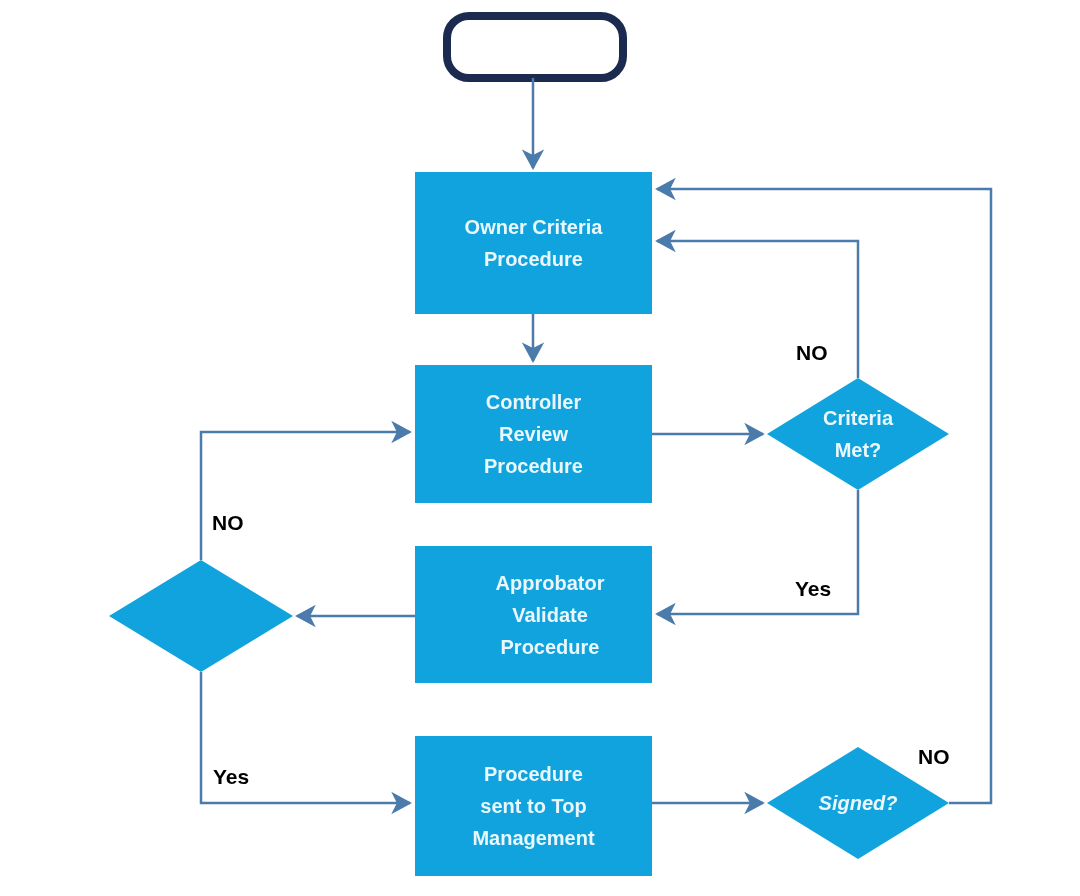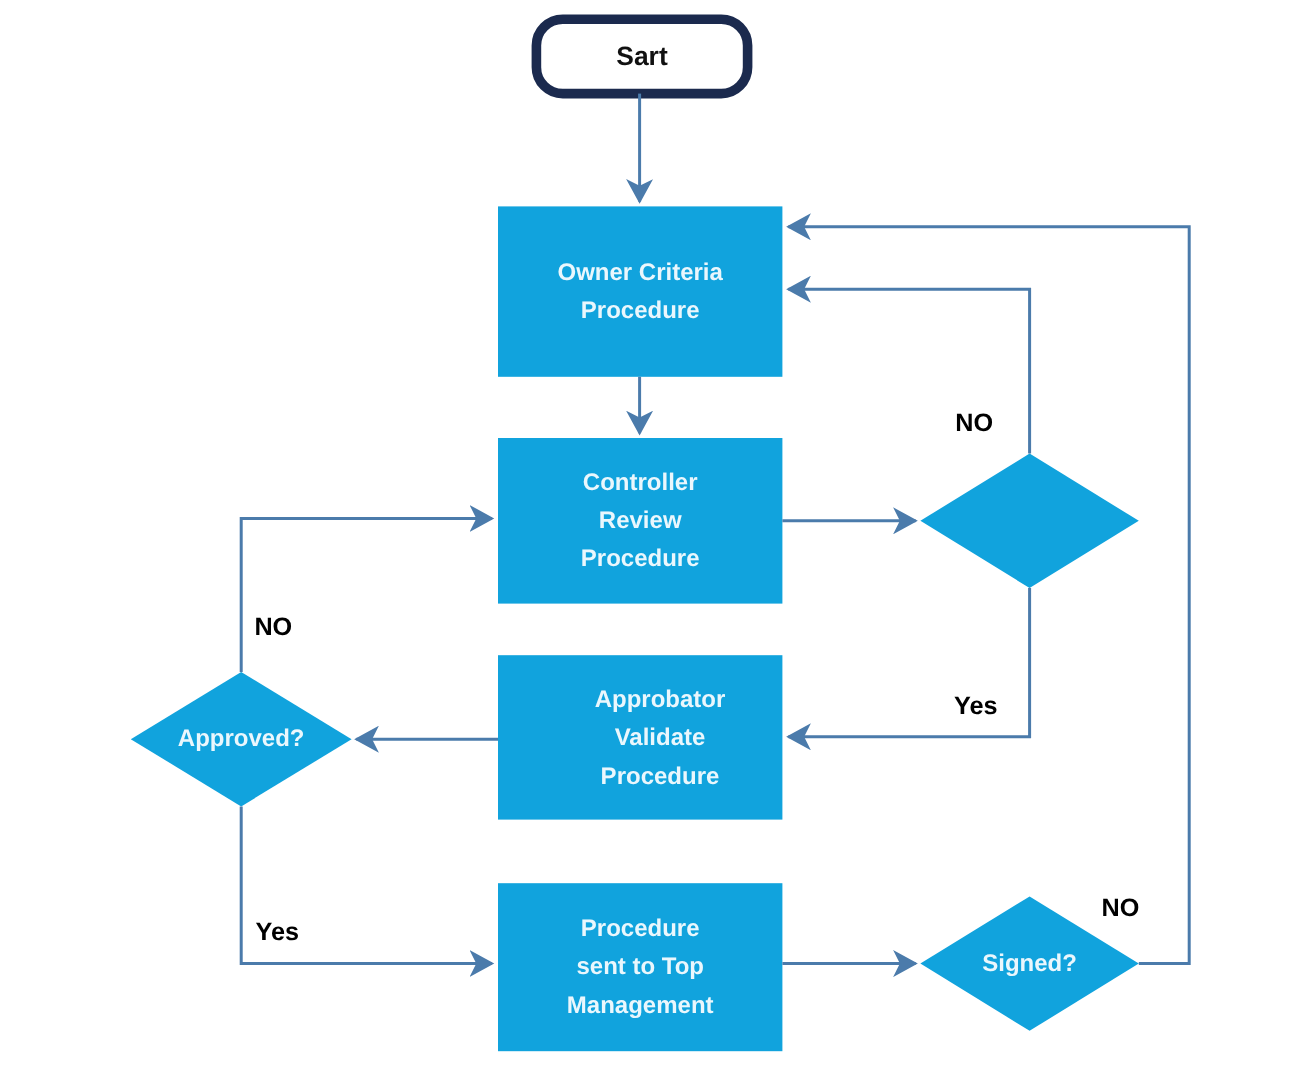--- a/index.html
+++ b/index.html
@@ -113,41 +113,41 @@
 
     <path d="M 201 560 L 201 432 L 410 432" fill="none" stroke="#4b7bab" stroke-width="2.5" marker-end="url(#arrow)"></path>
 
     <path d="M 201 672 L 201 803 L 410 803" fill="none" stroke="#4b7bab" stroke-width="2.5" marker-end="url(#arrow)"></path>
 
     <path d="M 652 803 L 763 803" fill="none" stroke="#4b7bab" stroke-width="2.5" marker-end="url(#arrow)"></path>
 
     <path d="M 949 803 L 991 803 L 991 189 L 657 189" fill="none" stroke="#4b7bab" stroke-width="2.5" marker-end="url(#arrow)"></path>
   </svg>
 
-  <div class="node-label start-label" style="left:447px; top:16px; width:176px; height:62px;">Sart</div>
 
   <div class="node-label" style="left:415px; top:172px; width:237px; height:142px;">Owner Criteria
 Procedure</div>
 
   <div class="node-label" style="left:415px; top:365px; width:237px; height:138px;">Controller
 Review
 Procedure</div>
 
+  <div class="node-label" style="left:767px; top:378px; width:182px; height:112px;">Criteria
+Met?</div>
 
   <div class="node-label" style="left:415px; top:546px; width:270px; height:137px;">Approbator
 Validate
 Procedure</div>
 
-  <div class="node-label" style="left:109px; top:560px; width:184px; height:112px;">Approved?</div>
 
   <div class="node-label" style="left:415px; top:736px; width:237px; height:140px;">Procedure
 sent to Top
 Management</div>
 
-  <div class="node-label" style="left:767px; top:747px; width:182px; height:112px;">Signed?</div>
+  <div class="node-label" style="left:767px; top:747px; width:182px; height:112px;font-style:italic;">Signed?</div>
 
   <div class="edge-label" style="left:796px; top:342px;">NO</div>
 
   <div class="edge-label" style="left:795px; top:578px;">Yes</div>
 
   <div class="edge-label" style="left:212px; top:512px;">NO</div>
 
   <div class="edge-label" style="left:213px; top:766px;">Yes</div>
 
   <div class="edge-label" style="left:918px; top:746px;">NO</div>

